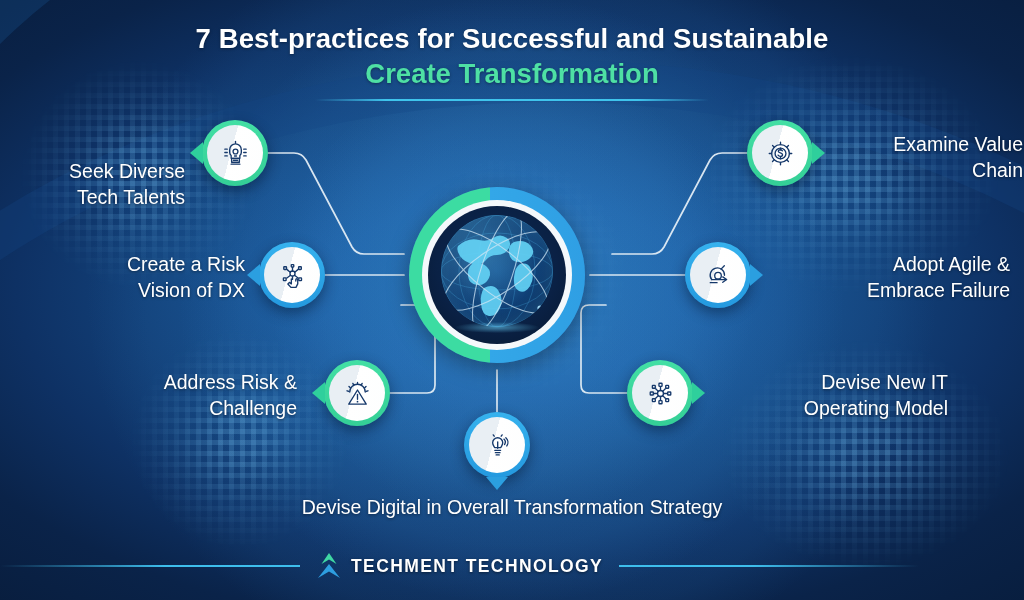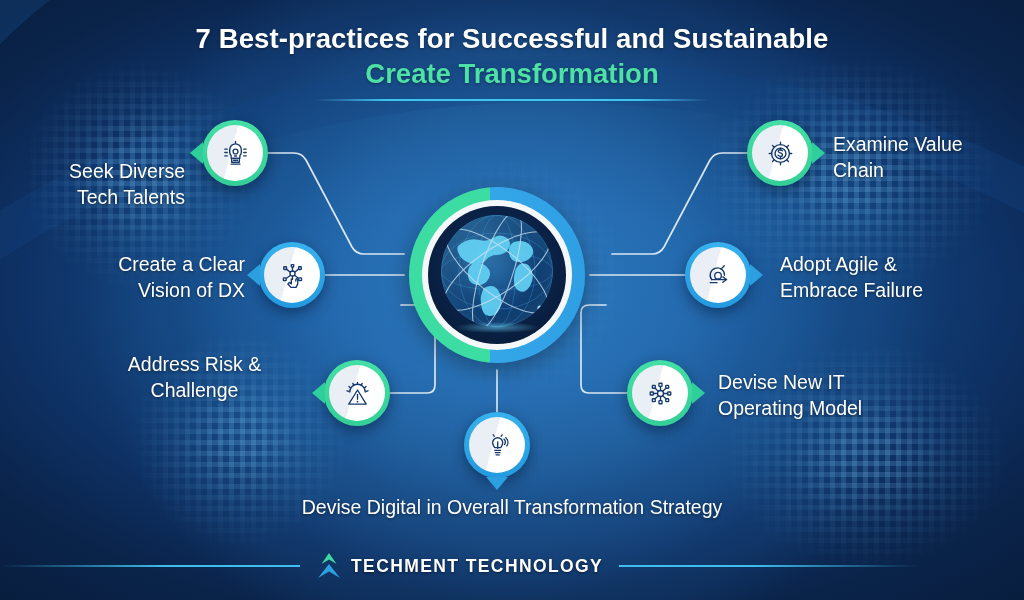--- a/index.html
+++ b/index.html
@@ -195,21 +195,21 @@
   
   .label {
     position: absolute;
     color: #ffffff;
     font-size: 19.5px;
     line-height: 1.34;
     text-shadow: 0 1px 3px rgba(0,0,0,0.45);
     white-space: pre-line;
   }
   .label.r { text-align: right; }
-  .label.l { text-align: left; }
+  .label.l { text-align: right; }
   .label.c { text-align: center; }
 
   
   .footer {
     position: absolute;
     left: 0; right: 0; bottom: 20px;
     display: flex; align-items: center; 
     gap: 16px;
   }
   .footer-line {
@@ -424,24 +424,24 @@
         <path d="M16 10.6v1.5M16 19.9v1.5"></path>
         <path d="M16 6.8V4.4M16 27.6v-2.4M6.8 16H4.4M27.6 16h-2.4"></path>
         <path d="M9.5 9.5 7.8 7.8M22.5 22.5l1.7 1.7M22.5 9.5l1.7-1.7M9.5 22.5l-1.7 1.7"></path>
       </svg>
     </div>
   </div>
 
   <div class="label r" style="left:10px; top:131px; width:175px;margin-top:27px;">Seek Diverse
 Tech Talents</div>
 
-  <div class="label r" style="left:40px; top:251px; width:205px;">Create a Clear
+  <div class="label r" style="left:40px; top:251px; width:205px;">Create a Risk
 Vision of DX</div>
 
-  <div class="label r" style="left:92px; top:351px; width:205px;text-align:center;">Address Risk &amp;
+  <div class="label r" style="left:92px; top:369px; width:205px;">Address Risk &amp;
 Challenge</div>
 
   <div class="label c" style="left:182px; top:494px; width:660px;">Devise Digital in Overall Transformation Strategy</div>
 
   <div class="label l" style="left:718px; top:369px; width:230px;">Devise New IT
 Operating Model</div>
 
   <div class="label l" style="left:780px; top:251px; width:230px;">Adopt Agile &amp;
 Embrace Failure</div>
 

